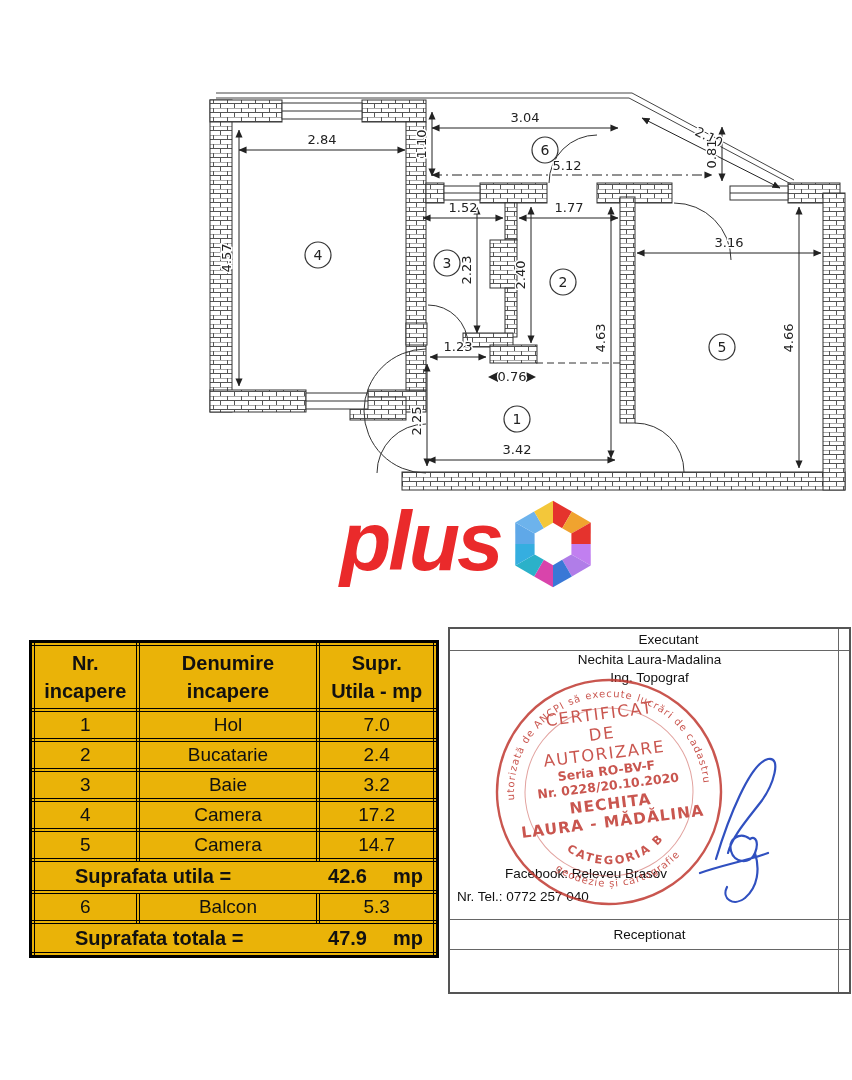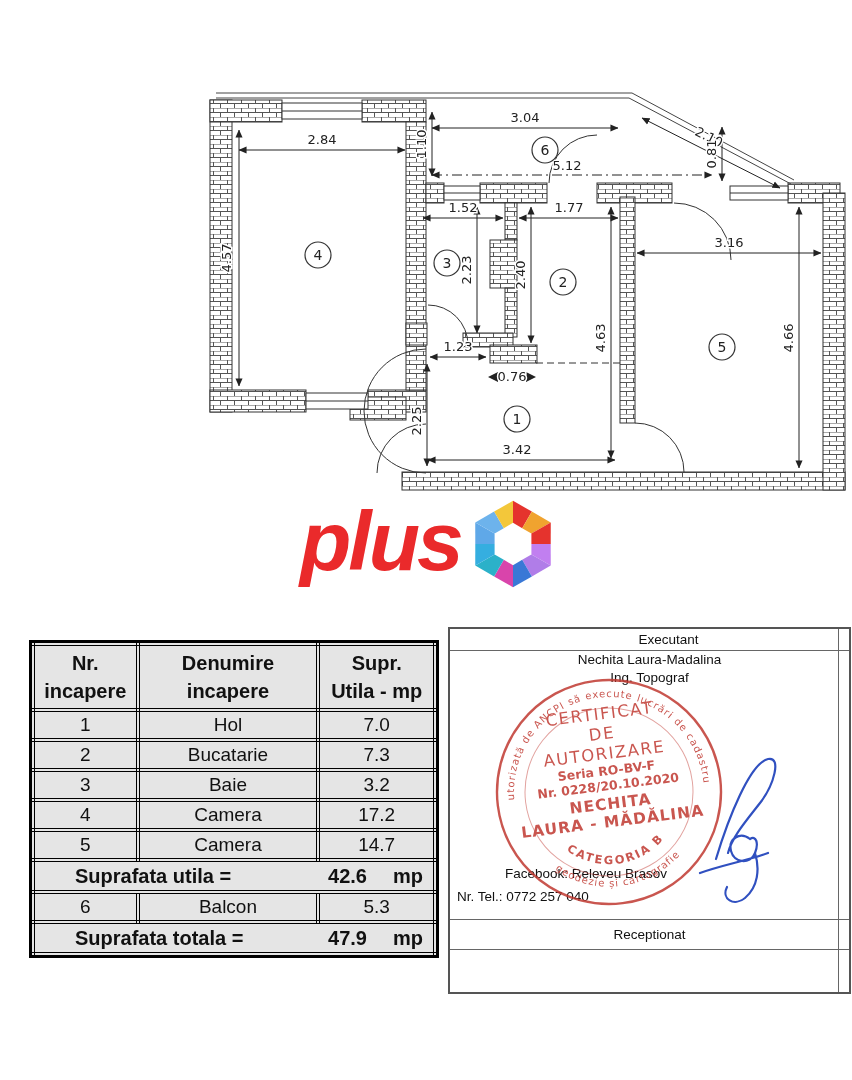--- a/index.html
+++ b/index.html
@@ -12,24 +12,24 @@
   .win{fill:#fff;stroke:#333;stroke-width:1;}
   .thinln{stroke:#333;stroke-width:1;fill:none;}
   .rail{stroke:#444;stroke-width:1;fill:none;}
   .door{stroke:#333;stroke-width:1;fill:none;}
   .dim{stroke:#222;stroke-width:1;fill:none;marker-start:url(#ah);marker-end:url(#ah);}
   .lbl{font-size:13px;fill:#222;text-anchor:middle;paint-order:stroke;stroke:#fff;stroke-width:3px;}
   .roomc{fill:#fff;stroke:#333;stroke-width:1.2;}
   .roomn{font-size:14px;fill:#222;text-anchor:middle;}
   
   .logo{position:absolute;left:300px;top:492px;display:flex;align-items:center;}
-  .logo-text{font-size:84px;font-weight:bold;font-style:italic;letter-spacing:-3px;line-height:96px;}
+  .logo-text{font-size:84px;font-weight:bold;font-style:italic;letter-spacing:-3px;line-height:96px;margin-left:40px;}
   .logo-icon{margin-left:6px;margin-top:6px;}
   
-  .table-wrap{position:absolute;left:29px;top:640px;width:406px;border:2px solid #000;background:#e5e5e5;}
+  .table-wrap{position:absolute;left:29px;top:640px;width:406px;border:2px solid #000;background:#eab308;}
   table.area{border-collapse:collapse;width:100%;table-layout:fixed;}
   table.area th,table.area td{border:4px double #000;text-align:center;vertical-align:middle;padding:0;}
   table.area th{font-size:20px;font-weight:bold;height:62px;line-height:1.4;}
   table.area td{font-size:19px;height:26px;}
   tr.sumrow td{font-weight:bold;font-size:20px;height:28px;}
   .sumflex{display:flex;align-items:center;padding:0 10px 0 40px;}
   .sumflex .v{margin-left:auto;margin-right:26px;}
   
   .panel{position:absolute;left:448px;top:627px;width:399px;height:363px;border:2px solid #555;font-size:13.5px;}
   .panel .vline{position:absolute;top:0;bottom:0;left:388px;width:1px;background:#666;}
@@ -225,21 +225,21 @@
         </th>
       </tr>
       <tr>
         <td>1</td>
         <td>Hol</td>
         <td>7.0</td>
       </tr>
       <tr>
         <td>2</td>
         <td>Bucatarie</td>
-        <td>7.3</td>
+        <td>2.4</td>
       </tr>
       <tr>
         <td>3</td>
         <td>Baie</td>
         <td>3.2</td>
       </tr>
       <tr>
         <td>4</td>
         <td>Camera</td>
         <td>17.2</td>

